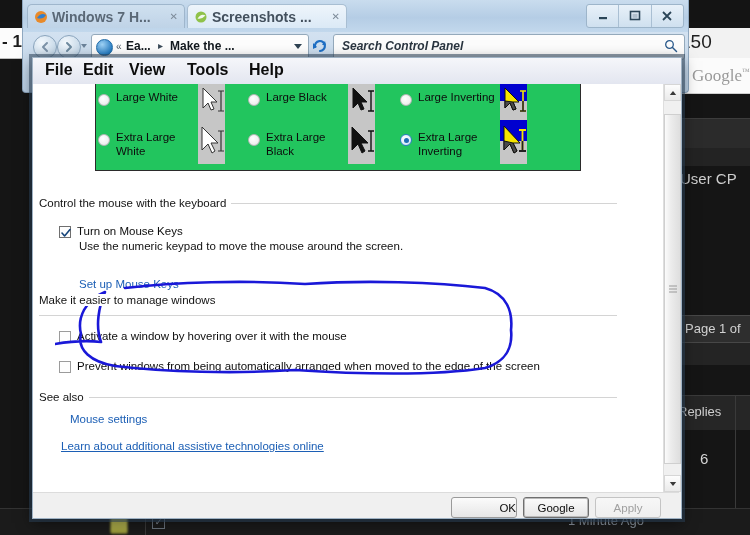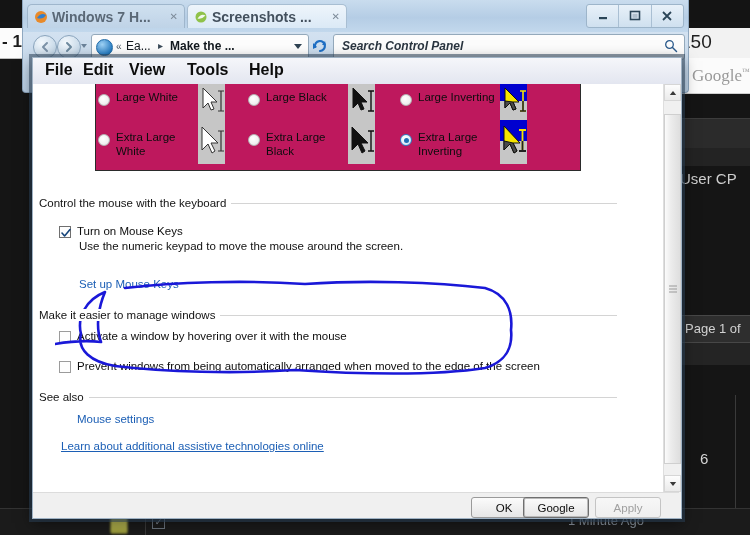--- a/index.html
+++ b/index.html
@@ -94,21 +94,21 @@
   .navbtn svg{position:absolute;left:50%;top:50%;transform:translate(-50%,-50%);}
   #nav-drop{position:absolute;left:58px;top:12px;width:0;height:0;
     border-left:3px solid transparent;border-right:3px solid transparent;border-top:4px solid #6b8299;}
 
   #addrbox{position:absolute;left:68px;top:2px;width:216px;height:24px;background:#fdfdfd;
     border:1px solid #94a9bb;border-radius:3px;}
   #addr-icon{position:absolute;left:4px;top:4px;width:15px;height:15px;border-radius:50%;
     background:radial-gradient(circle at 35% 30%,#9fd2f5,#2a7fc4 70%,#18567f);
     border:1px solid #1f6ba8;}
   #addr-chev{position:absolute;left:24px;top:6px;font-size:10px;color:#4a5866;}
-  #addr-crumb1{position:absolute;left:34px;top:4px;font-size:12px;font-weight:normal;color:#12181e;}
+  #addr-crumb1{position:absolute;left:34px;top:4px;font-size:12px;font-weight:bold;color:#12181e;}
   #addr-arrow{position:absolute;left:66px;top:5px;font-size:10px;color:#3a4a58;}
   #addr-crumb2{position:absolute;left:78px;top:4px;font-size:12px;font-weight:bold;color:#12181e;}
   #addr-dd{position:absolute;right:6px;top:9px;width:0;height:0;
     border-left:4px solid transparent;border-right:4px solid transparent;border-top:5px solid #2f4252;}
 
   #refresh-btn{position:absolute;left:288px;top:4px;width:18px;height:20px;}
 
   #searchbox{position:absolute;left:310px;top:2px;width:350px;height:24px;background:#fcfcfc;
     border:1px solid #94a9bb;border-radius:3px;}
   #search-ph{position:absolute;left:8px;top:4px;font-size:12px;font-style:italic;font-weight:bold;
@@ -142,21 +142,21 @@
   #sb-dn{bottom:0;}
   .sb-arrow svg{position:absolute;left:50%;top:50%;transform:translate(-50%,-50%);}
   #sb-thumb{position:absolute;left:0;top:30px;width:17px;height:350px;
     background:linear-gradient(90deg,#fbfbfb,#ececec 40%,#dedede);
     border:1px solid #cfcfcf;box-sizing:border-box;}
   #sb-grip{position:absolute;left:4px;top:50%;transform:translateY(-50%);width:8px;height:7px;}
   #sb-grip i{display:block;height:1px;background:#9a9a9a;margin-bottom:2px;}
 
   
   #cursorbox{position:absolute;left:62px;top:-8px;width:484px;height:94px;
-    border:1px solid #2b2b2b;border-top:none;background:#be185d;}
+    border:1px solid #2b2b2b;border-top:none;background:#22c55e;}
   .cur-col{position:absolute;top:0;width:160px;}
   #cc1{left:2px;}
   #cc2{left:152px;}
   #cc3{left:304px;}
   .cur-item{position:absolute;height:42px;}
   .radio{position:absolute;left:0;top:4px;width:12px;height:12px;border-radius:50%;
     background:radial-gradient(circle at 40% 35%,#ffffff,#f0f0f0 60%,#dadada);
     border:1px solid #b6b6b6;box-sizing:border-box;}
   .radio.on{border-color:#2e7fc4;
     background:radial-gradient(circle at 40% 35%,#ffffff,#e8f3fb 45%,#bcd9ee);}
@@ -178,21 +178,21 @@
   .chk.on svg{position:absolute;left:1px;top:1px;}
   .opt-label{position:absolute;font-size:11.5px;color:#0d0d0d;white-space:nowrap;}
   .hint{position:absolute;font-size:11.5px;color:#111;white-space:nowrap;}
   .link{position:absolute;font-size:11.5px;color:#1c5fb5;white-space:nowrap;cursor:pointer;}
   .link.ul{text-decoration:underline;}
 
   
   .btn{position:absolute;top:4px;width:66px;height:21px;font-size:11.5px;color:#0b0b0b;
     background:linear-gradient(#fbfbfb,#e6e6e6);border:1px solid #9a9a9a;border-radius:3px;
     text-align:center;line-height:20px;box-sizing:border-box;}
-  #btn-ok{right:142px;}
+  #btn-ok{right:162px;text-align:right;}
   #btn-cancel{right:90px;border-color:#6f6f6f;box-shadow:0 0 0 1px #b9b9b9 inset;}
   #btn-apply{right:18px;color:#a0a0a0;border-color:#c4c4c4;
     background:linear-gradient(#f7f7f7,#efefef);}
 
   
   #annot{position:absolute;left:55px;top:278px;width:480px;height:110px;pointer-events:none;}
 </style>
 </head>
 <body>
 
@@ -210,20 +210,23 @@
   </div>
 
   <div id="bg-usercp">
     <span>User CP</span>
   </div>
   <div id="bg-usercp2"></div>
   <div id="bg-page1">
     <span>Page 1 of</span>
   </div>
   <div id="bg-page1b"></div>
+  <div id="bg-replies">
+    <span>Replies</span>
+  </div>
   <div id="bg-repl-div"></div>
   <div id="bg-six">6</div>
   <div id="bg-zero">0</div>
 
   <div id="bg-bottom-row"></div>
   <div id="bg-colsep"></div>
   <div id="bg-icon"></div>
   <div id="bg-cbx">✓</div>
   <div id="bg-minago">1 Minute Ago</div>
 </div>
@@ -410,33 +413,33 @@
     <div class="chk on" style="left:26px;top:142px">
       <svg width="10" height="10" viewBox="0 0 10 10">
           <path d="M1 5 L3.6 8 L9 1.5" stroke="#15447a" stroke-width="1.6" fill="none" stroke-linecap="round" stroke-linejoin="round"></path>
         </svg>
     </div>
     <div class="opt-label" style="left:44px;top:141px">Turn on Mouse Keys</div>
 
     <div class="hint" style="left:46px;top:156px">Use the numeric keypad to move the mouse around the screen.</div>
     <div class="link" style="left:46px;top:194px">Set up Mouse Keys</div>
 
-    <div class="sec-head" style="left:6px;top:225px">Make it easier to manage windows</div>
+    <div class="sec-head" style="left:6px;top:210px">Make it easier to manage windows</div>
     <div class="sec-rule" style="left:6px;top:231px;width:578px"></div>
 
     <div class="chk" style="left:26px;top:247px"></div>
     <div class="opt-label" style="left:44px;top:246px">Activate a window by hovering over it with the mouse</div>
 
     <div class="chk" style="left:26px;top:277px"></div>
     <div class="opt-label" style="left:44px;top:276px">Prevent windows from being automatically arranged when moved to the edge of the screen</div>
 
     <div class="sec-head" style="left:6px;top:307px">See also</div>
     <div class="sec-rule" style="left:6px;top:313px;width:578px"></div>
 
-    <div class="link" style="left:44px;top:329px">Mouse settings</div>
+    <div class="link" style="left:37px;top:329px">Mouse settings</div>
     <div class="link ul" style="left:28px;top:356px">Learn about additional assistive technologies online</div>
 
   </div>
 
   <div id="vscroll">
     <div class="sb-arrow" id="sb-up">
       <svg width="8" height="6" viewBox="0 0 8 6">
           <path d="M4 1 L7.2 5 L0.8 5 Z" fill="#3a3a3a"></path>
         </svg>
     </div>

